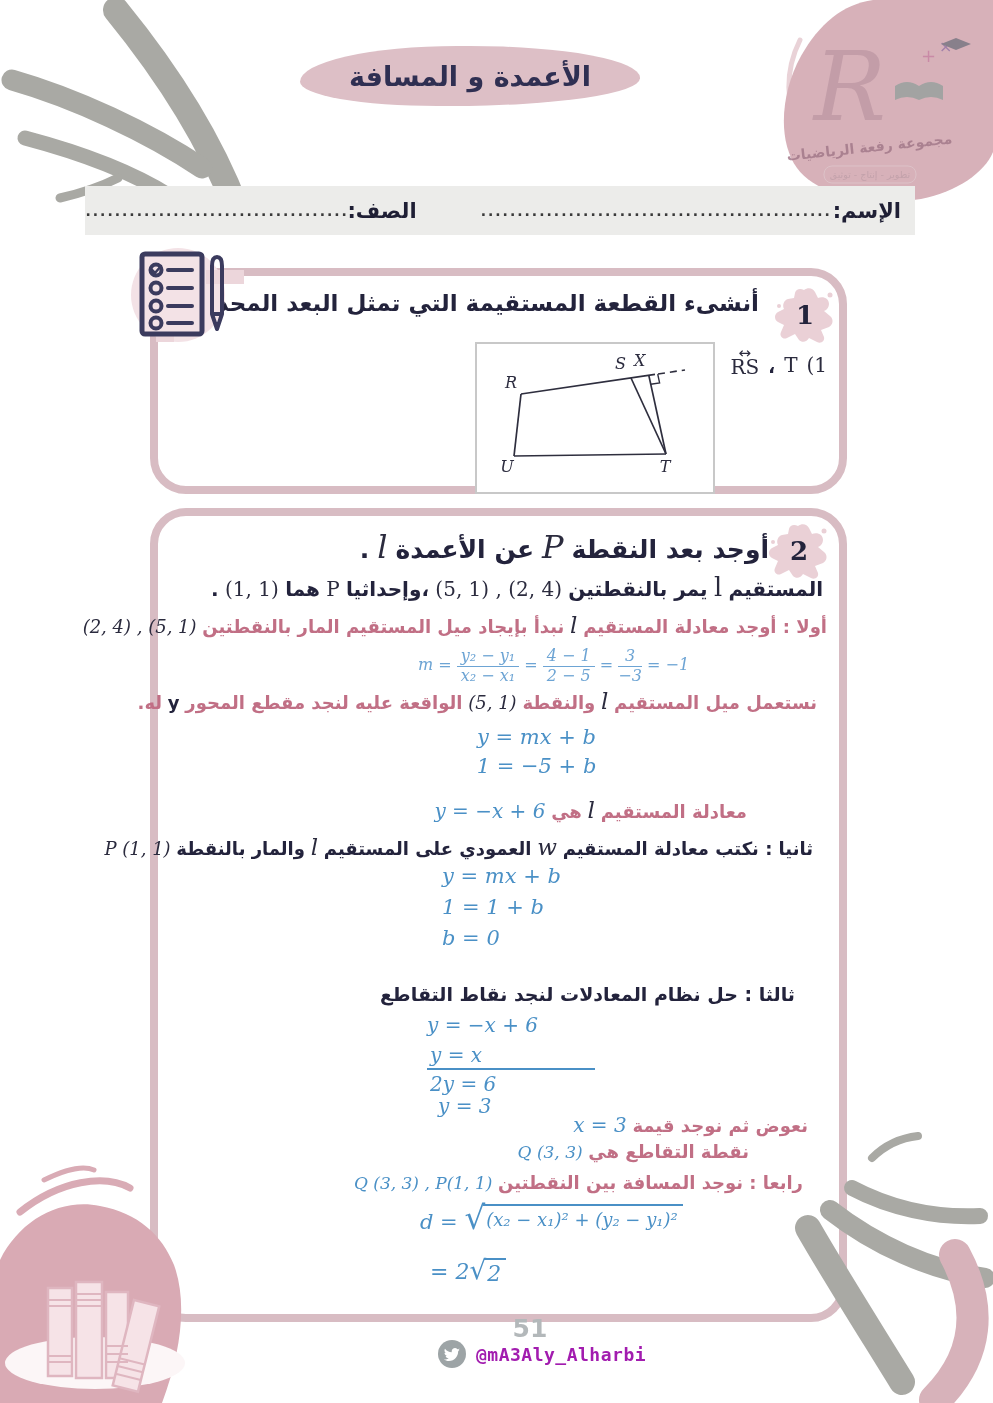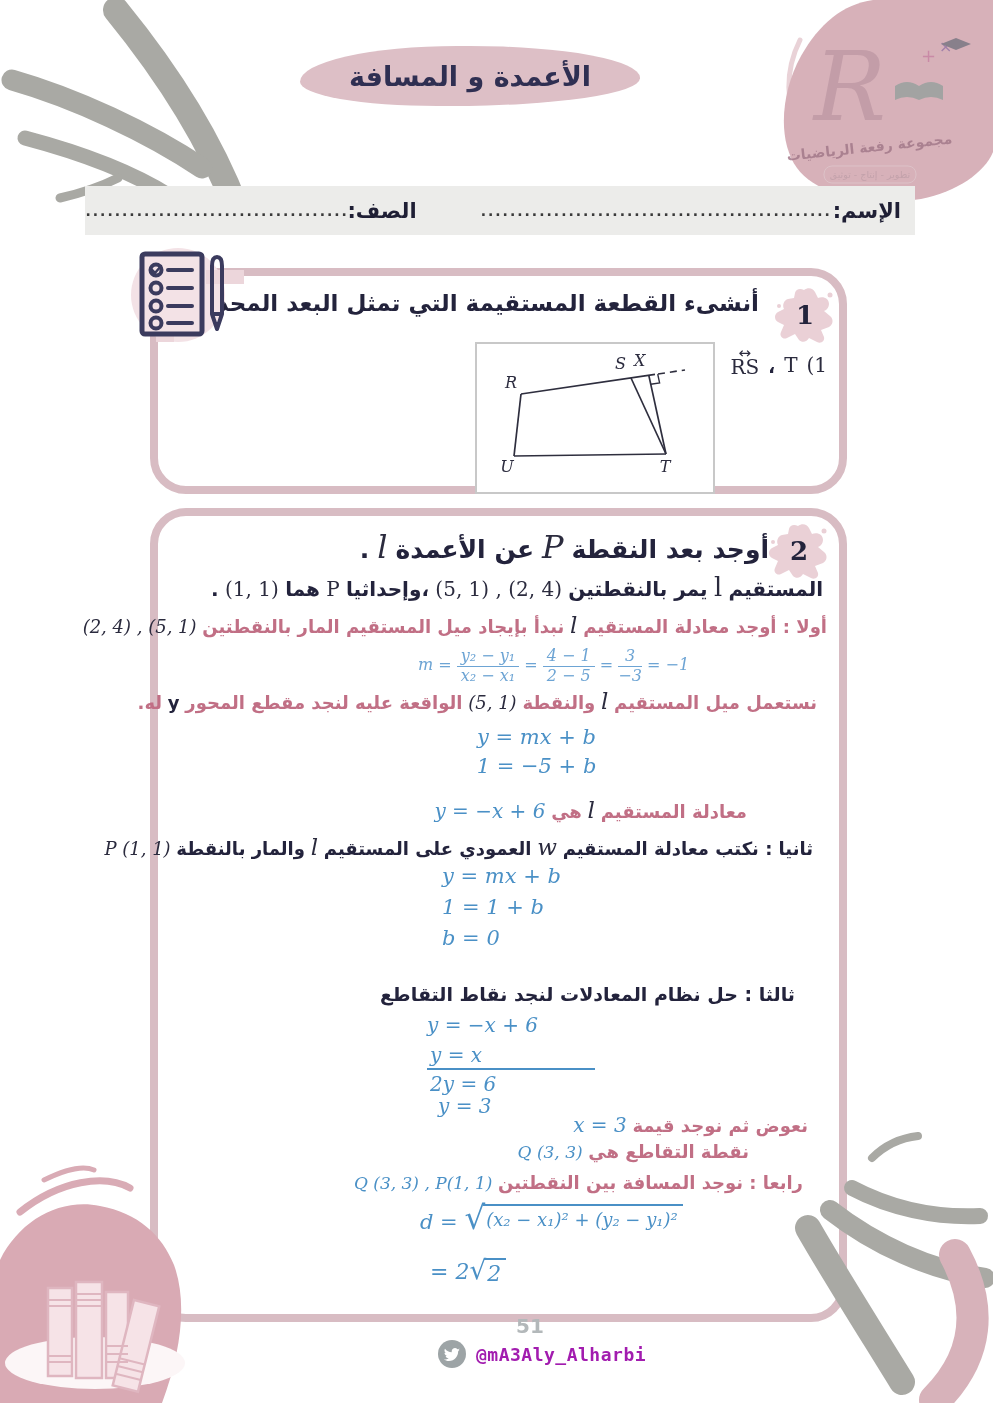--- a/index.html
+++ b/index.html
@@ -60,21 +60,21 @@
   .sqrt .sg { font-size:1.55em; line-height:0.9; font-style:normal; }
   .sqrt .rc { border-top:2px solid currentColor; padding:3px 5px 0 3px; margin-left:-2px; }
 
   .eq { font-family:"DejaVu Serif", serif; font-style:italic; color:#4a90c6; }
 
   .rs-stack { display:inline-flex; flex-direction:column; align-items:center; line-height:1; }
   .rs-stack .ov { font-size:15px; margin-bottom:-4px; color:#2b2b3e; font-style:normal; }
 
   
   .pagenum { position:absolute; left:470px; top:1314px; width:120px; text-align:center;
-             font-size:20px; color:#b3b8ba; font-weight:700; }
+             font-size:25px; color:#b3b8ba; font-weight:700; }
   .handle-row { position:absolute; left:438px; top:1340px; display:flex; align-items:center; gap:10px; }
   .handle-row .txt { font-family:"DejaVu Sans Mono", monospace; font-size:18px; font-weight:700;
                      color:#a21caf; letter-spacing:0.5px; }
 </style>
 </head>
 <body>
 
 <div class="page">
 
   <svg class="abs" style="left:0;top:0" width="300" height="230" viewBox="0 0 300 230">

